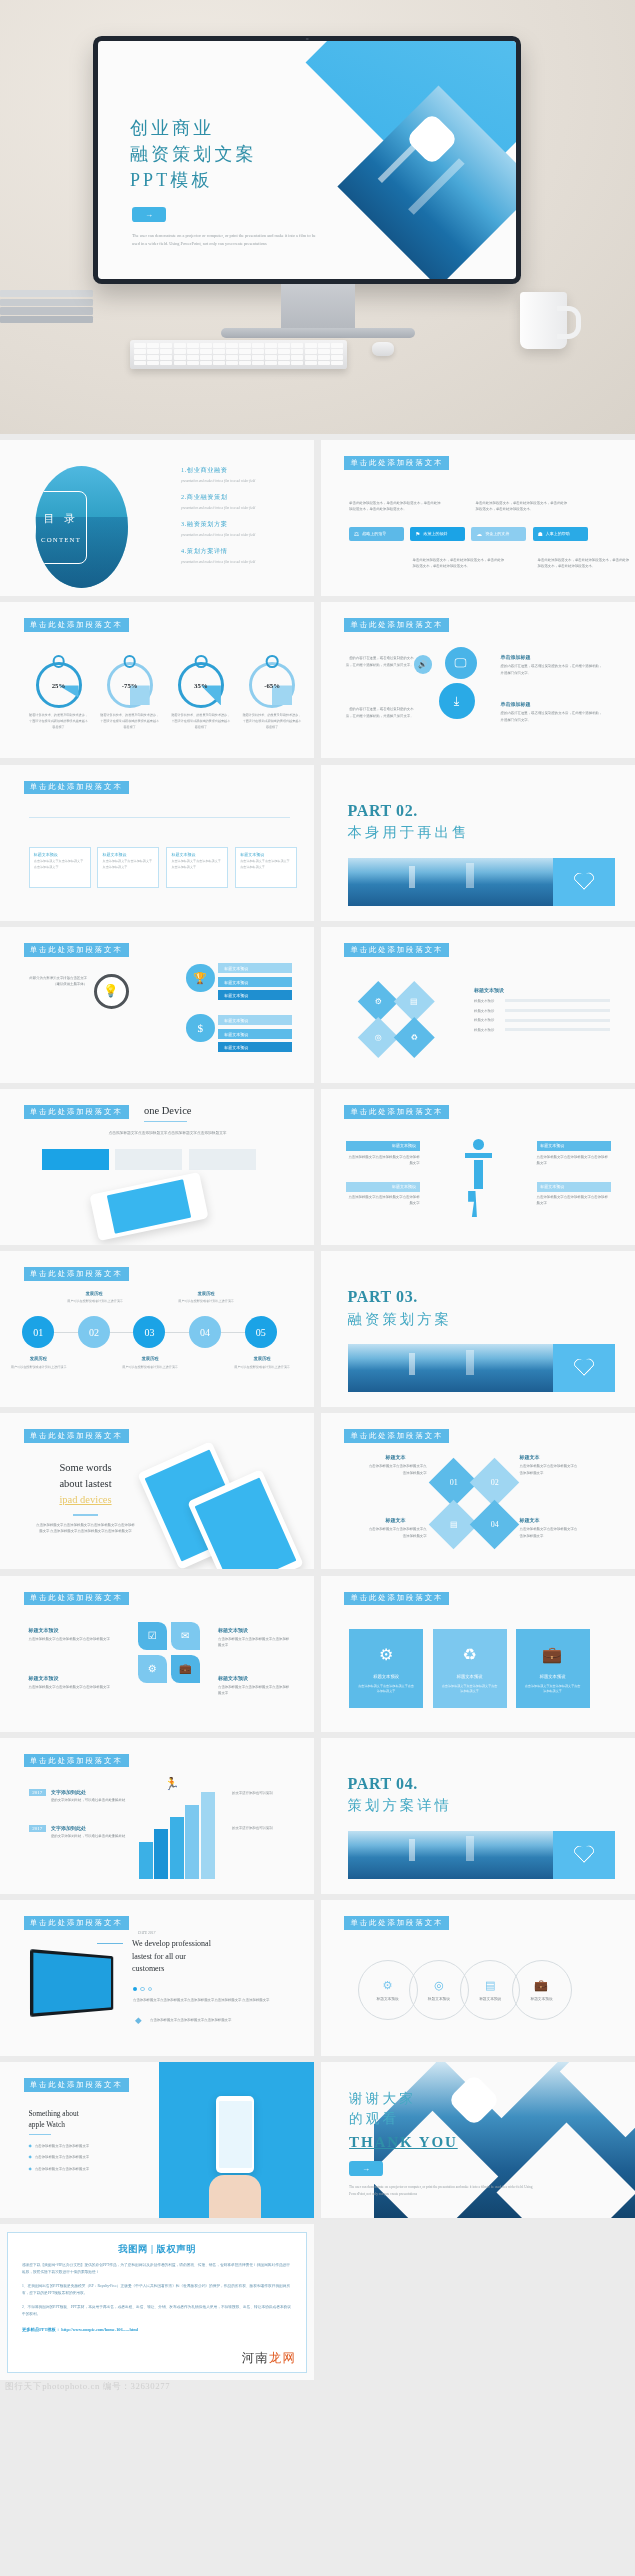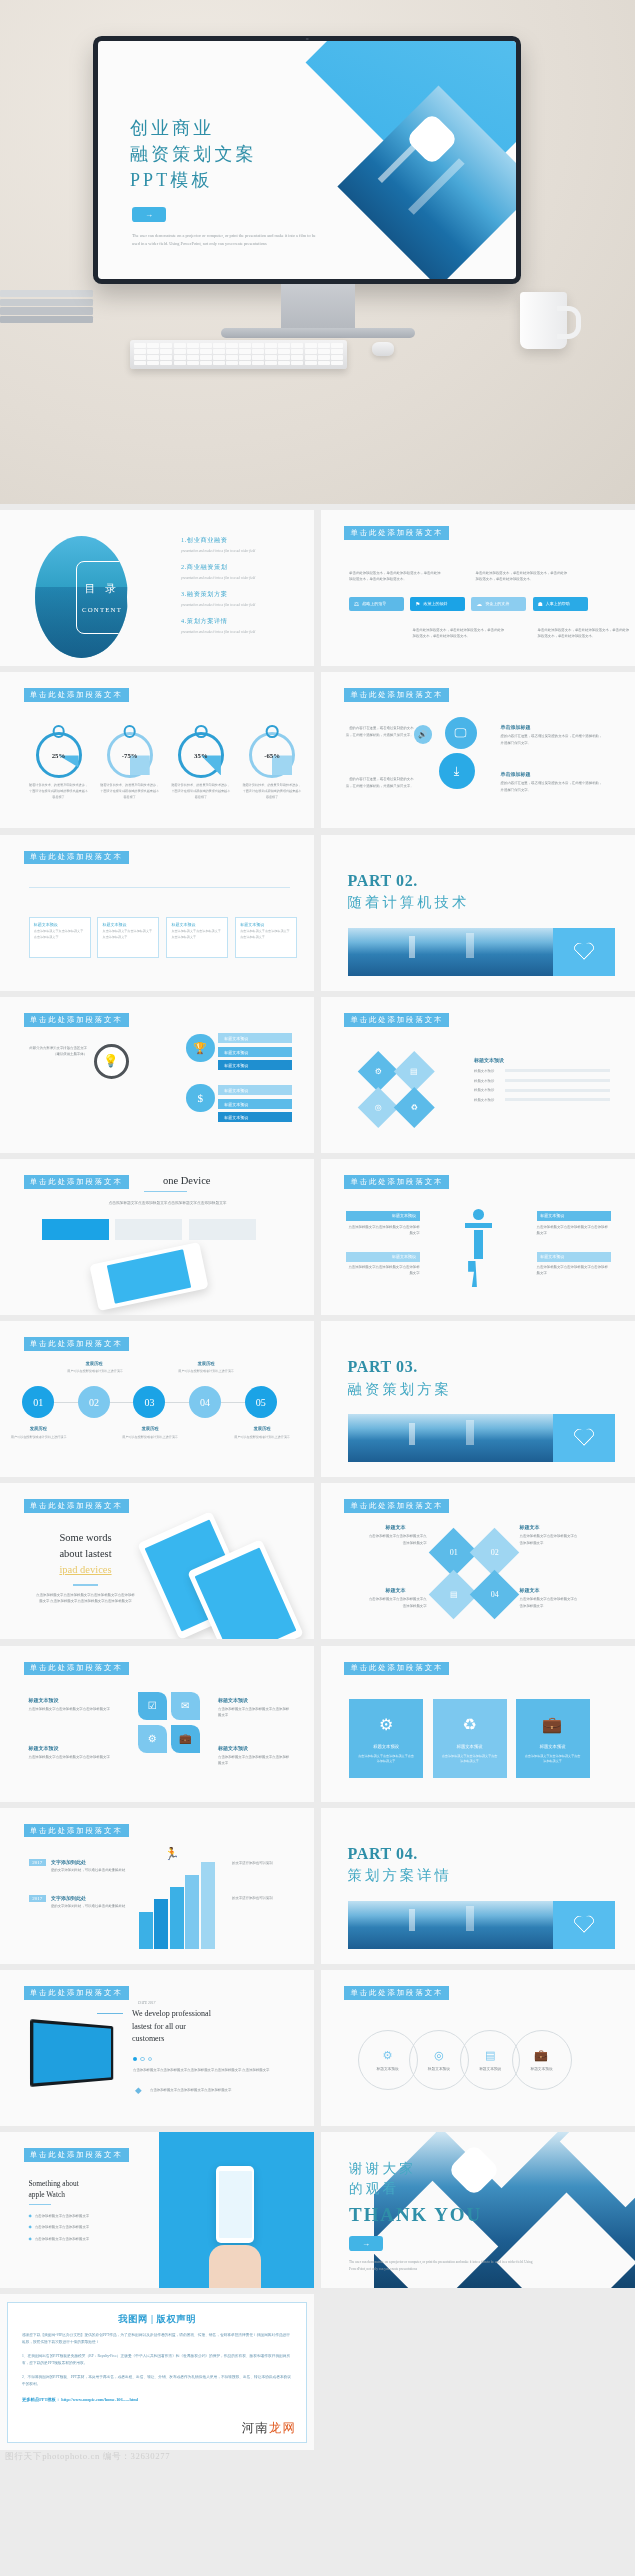--- a/index.html
+++ b/index.html
@@ -4,21 +4,21 @@
 <style>
   * { box-sizing: border-box; margin:0; padding:0; }
   body {
     width:635px; background:#ebebeb;
     font-family:"Liberation Serif", serif;
     -webkit-font-smoothing:antialiased;
   }
   .page { width:635px; position:relative; }
 
   
-  .hero { width:635px; height:504px; background:#14532d; position:relative; overflow:hidden; }
+  .hero { width:635px; height:434px; background:#14532d; position:relative; overflow:hidden; }
   .hero-bg { position:absolute; inset:0;
      background:
        radial-gradient(ellipse at 30% 20%, #efeae3 0%, #e3ddd5 60%, #d9d3ca 100%);
   }
   .monitor { position:absolute; left:93px; top:36px; width:428px; height:248px;
      background:#1f2630; border-radius:8.7px; padding:5px;
      box-shadow:0 11.2px 25px rgba(0,0,0,.22); }
   .screen { width:100%; height:100%; background:#fbfbfb; border-radius:3.7px; overflow:hidden; position:relative; }
   .cam { position:absolute; left:50%; top:1.9px; width:2.5px; height:2.5px; border-radius:50%;
      background:#3d4450; transform:translateX(-50%); }
@@ -85,21 +85,21 @@
   .heart::before{left:9.3px;transform:rotate(-45deg);transform-origin:0 100%;border-right:none;}
   .heart::after{left:0;transform:rotate(45deg);transform-origin:100% 100%;border-left:none;}
 
   
   .ptext{font-size:3.4px;line-height:1.85;color:#7d858a;}
   .ptitle{font-size:5px;color:#3a7f9e;font-weight:700;}
 
   
   .toc-oval{position:absolute;left:35px;top:26px;width:93px;height:122px;border-radius:50%;
      background:linear-gradient(180deg,#4fb8e0 0%,#2e9fc4 45%,#2a8fa8 100%);
-     display:flex;align-items:center;justify-content:flex-end;overflow:hidden;}
+     display:flex;align-items:center;justify-content:flex-start;overflow:hidden;}
   .toc-oval .city{position:absolute;left:0;right:0;bottom:0;height:58%;
      background:linear-gradient(180deg,rgba(20,100,150,.45),rgba(15,80,130,.75));}
   .toc-inner{position:relative;width:52px;height:73px;border:1.2px solid #fff;border-radius:8px;
      display:flex;flex-direction:column;align-items:center;justify-content:center;color:#fff;}
   .toc-inner .mu{font-size:10.5px;letter-spacing:3.7px;}
   .toc-inner .en{font-size:6.8px;letter-spacing:1.2px;margin-top:10px;}
   .toc-list{position:absolute;left:181px;top:26px;width:112px;}
   .toc-list li{list-style:none;margin-bottom:8.7px;}
   .toc-list .t{color:#3fa8cf;font-size:6.2px;letter-spacing:0.6px;}
   .toc-list .d{color:#aab1b5;font-size:3.4px;line-height:1.8;font-style:italic;margin-top:3.1px;}
@@ -153,21 +153,21 @@
   .bar-track{flex:1;height:3.1px;background:#e6ecf0;}
   .bar-fill{height:100%;background:#4fb4e6;}
 
   
   .phone{background:#fff;border-radius:5px;box-shadow:0 3.7px 10px rgba(0,0,0,.14);}
   .phone .scr{background:#38b6ef;border-radius:1.2px;}
 
   
   .ty{position:absolute;left:28.5px;top:27px;}
   .ty .zh{color:#45a9c4;font-size:13.6px;letter-spacing:3.1px;line-height:1.5;}
-  .ty .en{color:#2f8fa8;font-size:19px;letter-spacing:1.9px;font-weight:700;margin-top:3.7px;}
+  .ty .en{color:#2f8fa8;font-size:15px;letter-spacing:1.9px;font-weight:700;margin-top:3.7px;text-decoration:underline;}
   .ty .btn{margin-top:10px;width:34px;height:15px;border-radius:3.1px;background:#42b4e6;color:#fff;
      font-size:8px;line-height:15px;text-align:center;}
   .ty .desc{margin-top:8.7px;width:186px;font-size:3.4px;line-height:2;color:#9aa2a6;}
   .ty-art{position:absolute;right:0;top:0;bottom:0;width:261px;overflow:hidden;
      background:linear-gradient(180deg,#cfe6f3 0%,#3f8fc0 35%,#1d5d90 70%,#12456e 100%);}
   .ty-art .cut{position:absolute;background:#fafafa;transform:rotate(45deg);}
   .ty-art .pill{position:absolute;left:81px;top:18.6px;width:38px;height:38px;background:#fff;
      border-radius:10px;transform:rotate(45deg);}
 
   
@@ -411,21 +411,21 @@
         <div class="card">
           <div class="ct cn">标题文本预设</div>
           <div class="cd cn">点击添加标题文字点击添加标题文字点击添加标题文字</div>
         </div>
       </div>
     </div>
 
     <div class="slide">
       <div class="part-title">
         <div class="en">PART 02.</div>
-        <div class="zh cn">随着计算机技术</div>
+        <div class="zh cn">本身用于再出售</div>
       </div>
       <div class="part-img">
         <div class="ph"></div>
         <div class="hv">
             <div class="heart"></div>
           </div>
       </div>
     </div>
 
     <div class="slide">
@@ -474,21 +474,21 @@
         </div>
         <div class="bar-row">
           <span class="bar-lbl cn">标题文本预设</span>
           <span class="bar-track"><span class="bar-fill" style="width:35%"></span></span>
         </div>
       </div>
     </div>
 
     <div class="slide">
       <div class="hdr cn">单击此处添加段落文本</div>
-      <div style="position:absolute;left:144px;top:16px;font-size:10.5px;color:#2b3136;margin-left:19px;">one Device</div>
+      <div style="position:absolute;left:144px;top:16px;font-size:10.5px;color:#2b3136;">one Device</div>
       <div style="position:absolute;left:144px;top:32px;width:43px;height:1.2px;background:#8ecdee;"></div>
       <div class="ptext cn" style="position:absolute;left:93px;top:41px;width:149px;text-align:center;font-size:3.7px;">点击添加标题文字点击添加标题文字点击添加标题文字点击添加标题文字</div>
       <div style="position:absolute;left:42px;top:60px;width:67px;height:21px;background:#1ba3e6;"></div>
       <div style="position:absolute;left:115px;top:60px;width:67px;height:21px;background:#e8eef2;"></div>
       <div style="position:absolute;left:189px;top:60px;width:67px;height:21px;background:#e8eef2;"></div>
       <div class="phone" style="position:absolute;left:93px;top:94px;width:112px;height:47px;transform:rotate(-12deg);padding:4.3px 17.4px;">
         <div class="scr" style="width:100%;height:100%;"></div>
       </div>
     </div>
 

